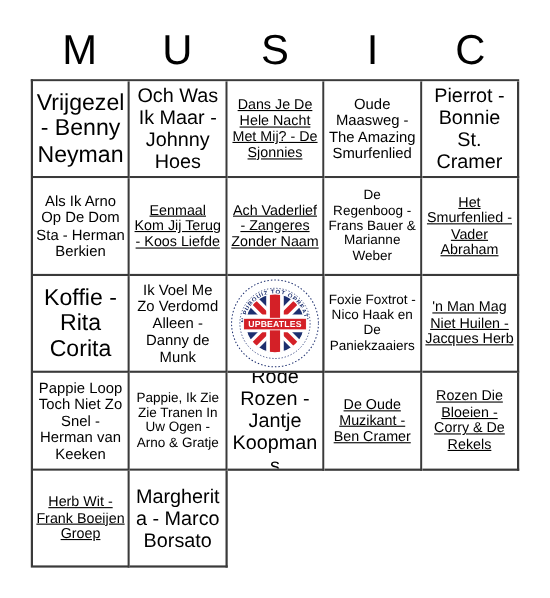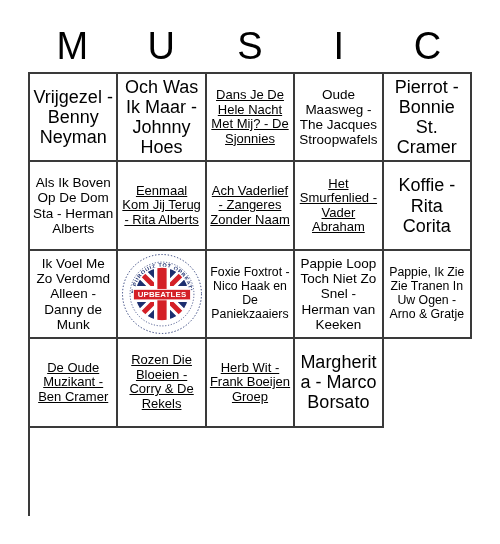--- a/index.html
+++ b/index.html
@@ -66,21 +66,21 @@
     background: #ffffff;
   }
   .cell-text {
     display: block;
     width: 100%;
     line-height: 1.12;
     word-wrap: break-word;
     hyphens: none;
   }
   
-  .fs-xl { font-size: 18px; }
+  .fs-xl { font-size: 21px; }
   .fs-lg { font-size: 18px; }
   .fs-md { font-size: 13px; text-decoration: underline; }
   .fs-sm { font-size: 13.5px; }
   .fs-xs { font-size: 12.3px; }
 
   
   .freecell {
     padding: 0;
     position: relative;
   }
@@ -109,34 +109,37 @@
     <div class="cell">
         <span class="cell-text fs-xl">Vrijgezel - Benny Neyman</span>
       </div>
     <div class="cell">
         <span class="cell-text fs-lg">Och Was Ik Maar - Johnny Hoes</span>
       </div>
     <div class="cell">
         <span class="cell-text fs-md">Dans Je De Hele Nacht Met Mij? - De Sjonnies</span>
       </div>
     <div class="cell">
-        <span class="cell-text fs-sm">Oude Maasweg - The Jacques Stroopwafels</span>
+        <span class="cell-text fs-sm">Oude Maasweg - The Amazing Smurfenlied</span>
       </div>
     <div class="cell">
         <span class="cell-text fs-lg">Pierrot - Bonnie St. Cramer</span>
       </div>
 
     <div class="cell">
-        <span class="cell-text fs-sm">Als Ik Boven Op De Dom Sta - Herman Alberts</span>
-      </div>
-    <div class="cell">
-        <span class="cell-text fs-md">Eenmaal Kom Jij Terug - Rita Alberts</span>
+        <span class="cell-text fs-sm">Als Ik Arno Op De Dom Sta - Herman Berkien</span>
+      </div>
+    <div class="cell">
+        <span class="cell-text fs-md">Eenmaal Kom Jij Terug - Koos Liefde</span>
       </div>
     <div class="cell">
         <span class="cell-text fs-md">Ach Vaderlief - Zangeres Zonder Naam</span>
+      </div>
+    <div class="cell">
+        <span class="cell-text fs-xs">De Regenboog - Frans Bauer &amp; Marianne Weber</span>
       </div>
     <div class="cell">
         <span class="cell-text fs-md">Het Smurfenlied - Vader Abraham</span>
       </div>
 
     <div class="cell">
         <span class="cell-text fs-xl">Koffie - Rita Corita</span>
       </div>
     <div class="cell">
         <span class="cell-text fs-sm">Ik Voel Me Zo Verdomd Alleen - Danny de Munk</span>
@@ -182,24 +185,30 @@
           <text x="50" y="53.6" font-family="Liberation Sans, sans-serif" font-size="9.4" font-weight="bold" fill="#ffffff" text-anchor="middle" letter-spacing="0.2">UPBEATLES</text>
         </svg>
       </div>
     </div>
 
 
     <div class="cell">
         <span class="cell-text fs-xs">Foxie Foxtrot - Nico Haak en De Paniekzaaiers</span>
       </div>
     <div class="cell">
+        <span class="cell-text fs-md">'n Man Mag Niet Huilen - Jacques Herb</span>
+      </div>
+    <div class="cell">
         <span class="cell-text fs-sm">Pappie Loop Toch Niet Zo Snel - Herman van Keeken</span>
       </div>
     <div class="cell">
         <span class="cell-text fs-xs">Pappie, Ik Zie Zie Tranen In Uw Ogen - Arno &amp; Gratje</span>
+      </div>
+    <div class="cell">
+        <span class="cell-text fs-lg">Rode Rozen - Jantje Koopmans</span>
       </div>
 
     <div class="cell">
         <span class="cell-text fs-md">De Oude Muzikant - Ben Cramer</span>
       </div>
     <div class="cell">
         <span class="cell-text fs-md">Rozen Die Bloeien - Corry &amp; De Rekels</span>
       </div>
     <div class="cell">
         <span class="cell-text fs-md">Herb Wit - Frank Boeijen Groep</span>

